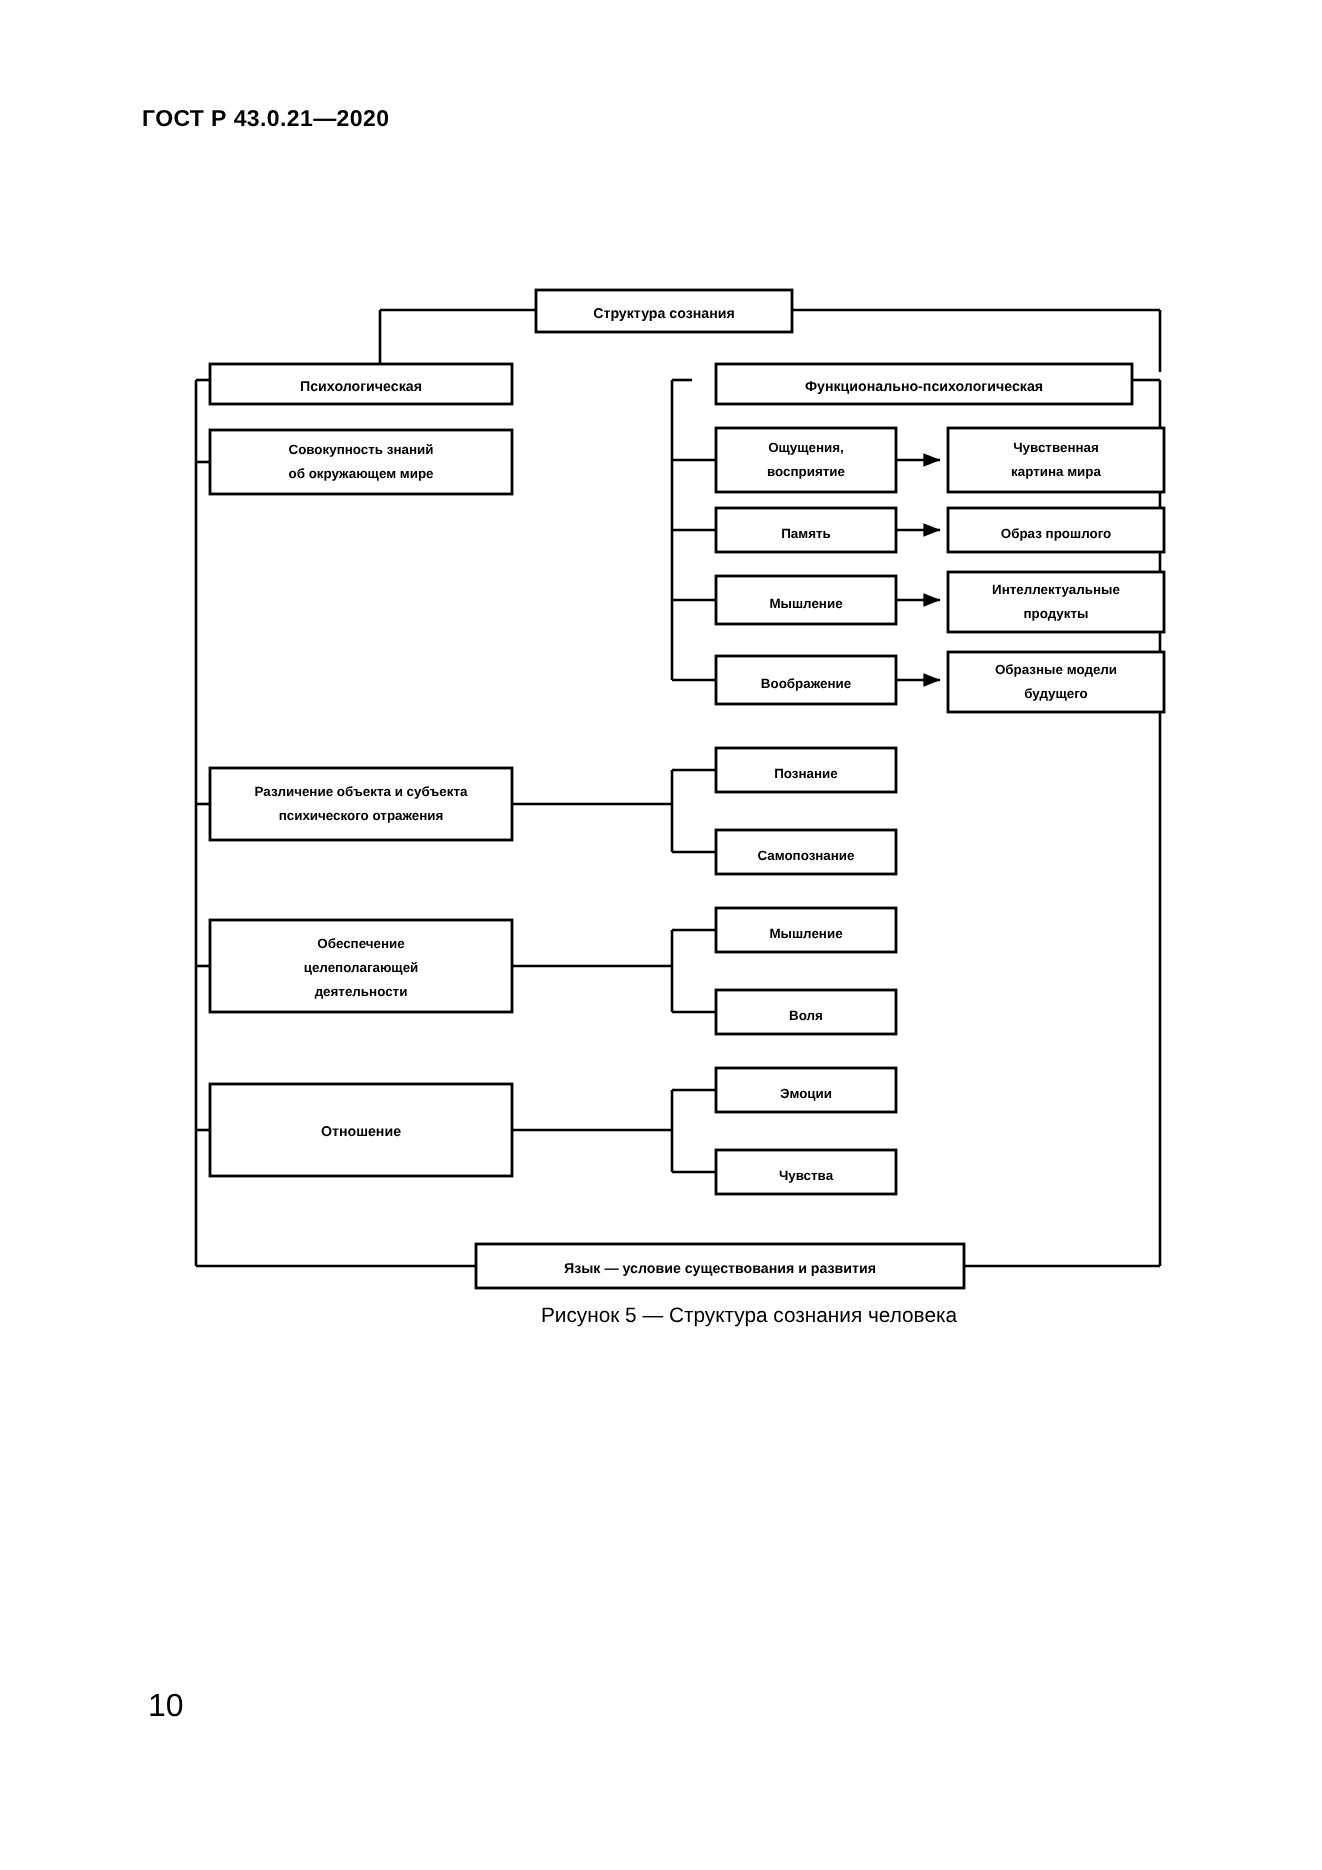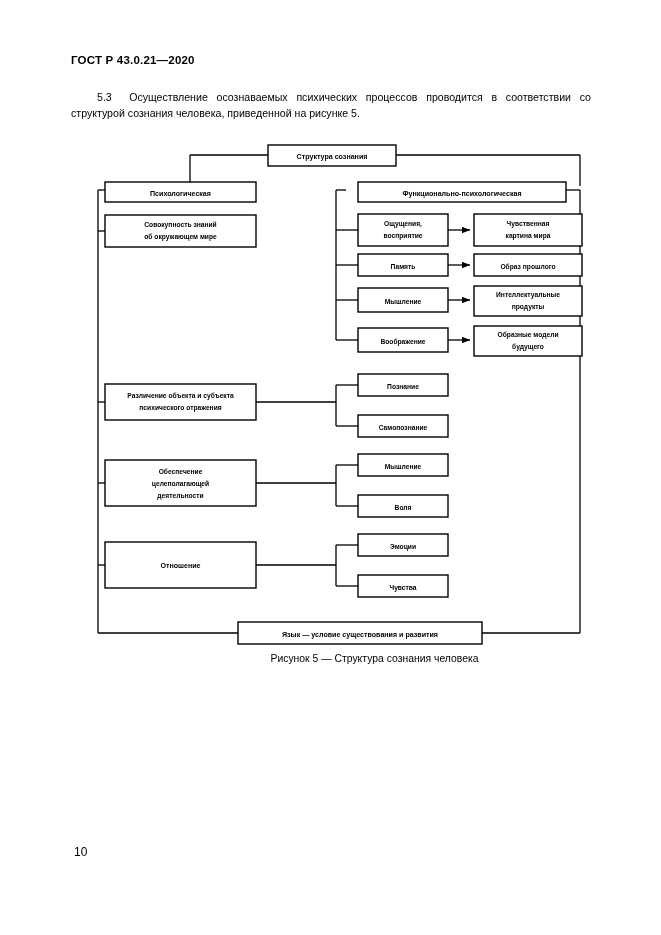--- a/index.html
+++ b/index.html
@@ -55,42 +55,41 @@
     top: 653px;
     width: 661px;
     text-align: center;
     font-size: 10.4px;
     padding-left: 44px;
   }
   .page-number {
     position: absolute;
     left: 74px;
     top: 845px;
-    font-size: 12px;
+    font-size: 16px;
   }
   svg { display: block; }
   svg text {
     font-family: "Liberation Sans", sans-serif;
     font-weight: bold;
     text-anchor: middle;
     fill: #000000;
   }
   .bx { fill: #ffffff; stroke: #000000; stroke-width: 1.4; }
   .ln { stroke: #000000; stroke-width: 1.3; fill: none; }
   .t8 { font-size: 7.1px; }
   .t75 { font-size: 6.7px; }
 </style>
 </head>
 <body>
 
 <div class="page">
 
   <div class="std-header">ГОСТ Р 43.0.21—2020</div>
 
-  <div class="body-text"><span class="indent"></span><span>5.3</span>&nbsp;&nbsp;<span>Осуществление осознаваемых психических процессов проводится в соответствии со структурой сознания человека, приведенной на рисунке 5.</span></div>
 
   <div class="figure-wrap">
     <svg width="661" height="520" viewBox="0 0 661 520" xmlns="http://www.w3.org/2000/svg">
       <defs>
         <marker id="arrow" markerWidth="7" markerHeight="7" refX="6.4" refY="2.6" orient="auto">
           <path d="M0,0 L6.6,2.6 L0,5.2 z" fill="#000000"></path>
         </marker>
       </defs>
 
       <path class="ln" d="M190,17 L190,48"></path>

